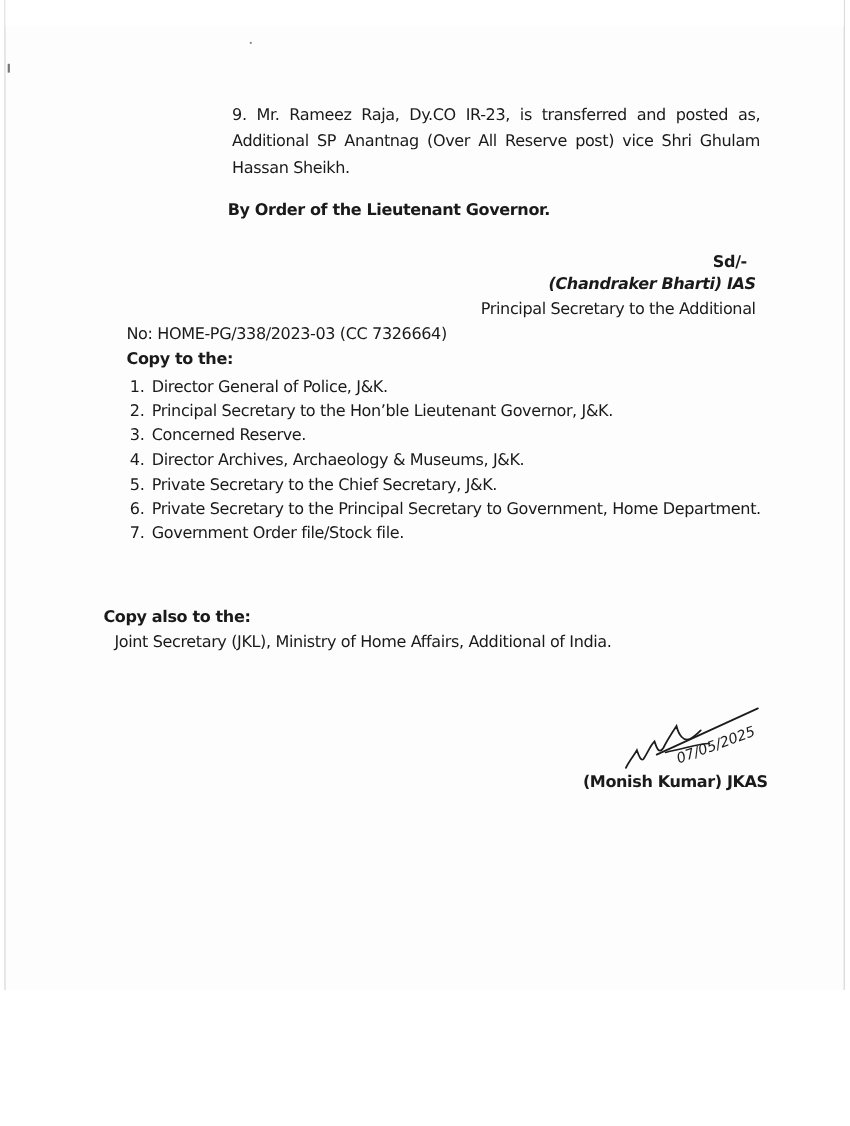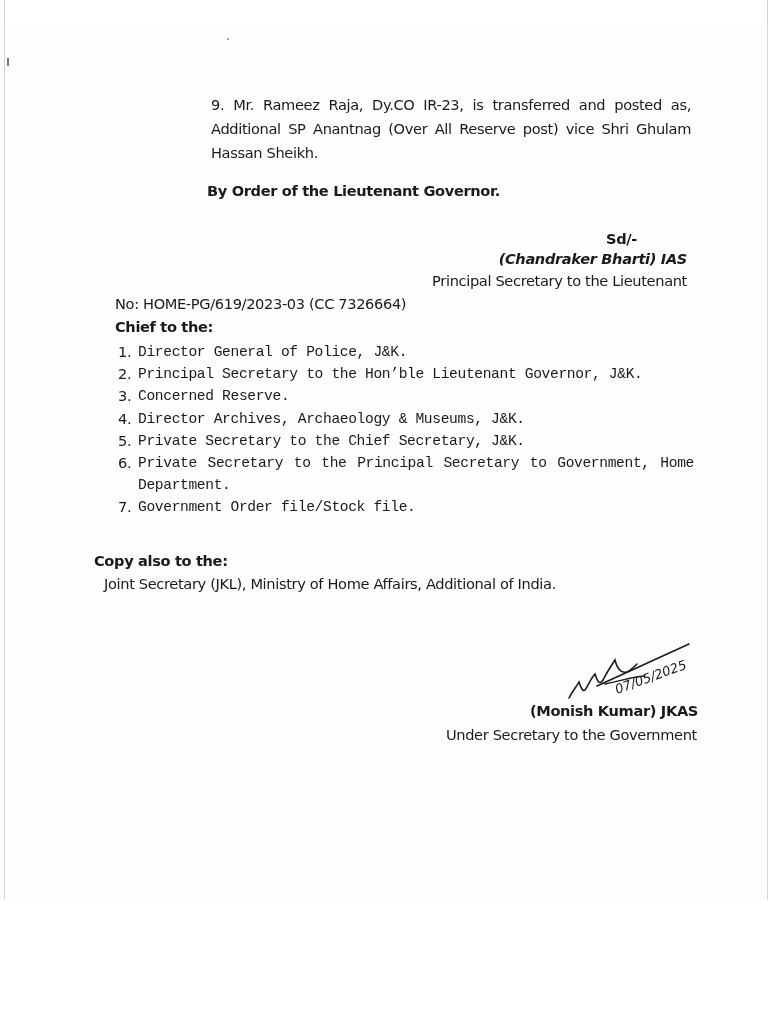--- a/index.html
+++ b/index.html
@@ -68,47 +68,47 @@
       margin: 0; padding: 0;
       list-style: none;
     }
     .list li {
       display: flex;
       font-size: 14.6px;
       line-height: 22.2px;
       letter-spacing: -0.35px;
     }
     .list li .num { width: 20px; flex: 0 0 20px; }
-    .list li .body { flex: 1; text-align: justify; font-family: Liberation Mono, monospace; }
+    .list li .body { flex: 1; text-align: justify; }
     .list li.wide .body { text-align-last: auto; }
     .right { text-align: right; }
     .sig {
       position: absolute;
       left: 560px; top: 636px;
       width: 160px; height: 70px;
     }
   </style>
 </head>
 <body>
 
 <div class="page">
   <div class="scan-mark"></div>
   <div class="edge-tick"></div>
 
   <div class="para9">9. Mr. Rameez Raja, Dy.CO IR-23, is transferred and posted as, Additional SP Anantnag (Over All Reserve post) vice Shri Ghulam Hassan Sheikh.</div>
 
   <div class="text bold" style="left:202px; top:180px;">By Order of the Lieutenant Governor.</div>
 
-  <div class="text bold right" style="left:402px; top:228px; width:230px;">Sd/-</div>
+  <div class="text bold right" style="left:444px; top:228px; width:230px;">Sd/-</div>
   <div class="text bold right" style="left:380px; top:248px; width:302px;font-style:italic;">(Chandraker Bharti) IAS</div>
-  <div class="text right" style="left:340px; top:270px; width:342px;">Principal Secretary to the Lieutenant</div>
+  <div class="text right" style="left:340px; top:270px; width:342px;">Principal Secretary to the Additional</div>
 
-  <div class="text" style="left:110px; top:293px;">No: HOME-PG/619/2023-03 (CC 7326664)</div>
+  <div class="text" style="left:110px; top:293px;">No: HOME-PG/338/2023-03 (CC 7326664)</div>
 
-  <div class="text bold" style="left:110px; top:316px;">Chief to the:</div>
+  <div class="text bold" style="left:110px; top:316px;">Copy to the:</div>
 
   <ul class="list">
     <li>
       <span class="num">1.</span>
       <span class="body">Director General of Police, J&amp;K.</span>
     </li>
     <li>
       <span class="num">2.</span>
       <span class="body">Principal Secretary to the Hon’ble Lieutenant Governor, J&amp;K.</span>
     </li>
@@ -138,14 +138,13 @@
   <div class="text" style="left:99px; top:573px;">Joint Secretary (JKL), Ministry of Home Affairs, Additional of India.</div>
 
   <svg class="sig" viewBox="0 0 160 70">
     <path d="M4 62 C8 54, 12 50, 14 46 C16 52, 18 56, 20 54 C24 48, 26 42, 30 38 C32 44, 34 50, 38 44 C42 36, 46 30, 50 24 C52 32, 56 38, 62 36 C66 34, 70 30, 72 28" fill="none" stroke="#1c1c1c" stroke-width="1.6" stroke-linecap="round"></path>
     <path d="M32 50 L124 8" fill="none" stroke="#1c1c1c" stroke-width="1.6" stroke-linecap="round"></path>
     <path d="M40 48 C60 44, 70 40, 80 40" fill="none" stroke="#1c1c1c" stroke-width="1.4" stroke-linecap="round"></path>
     <text x="52" y="58" transform="rotate(-20 52 58)" font-family="DejaVu Sans, sans-serif" font-size="13" font-style="italic" fill="#1c1c1c">07/05/2025</text>
   </svg>
 
   <div class="text bold right" style="left:380px; top:700px; width:313px;">(Monish Kumar) JKAS</div>
-  <div class="text right" style="left:360px; top:724px; width:332px;">Under Secretary to the Government</div>
 </div>
 
 </body></html>

